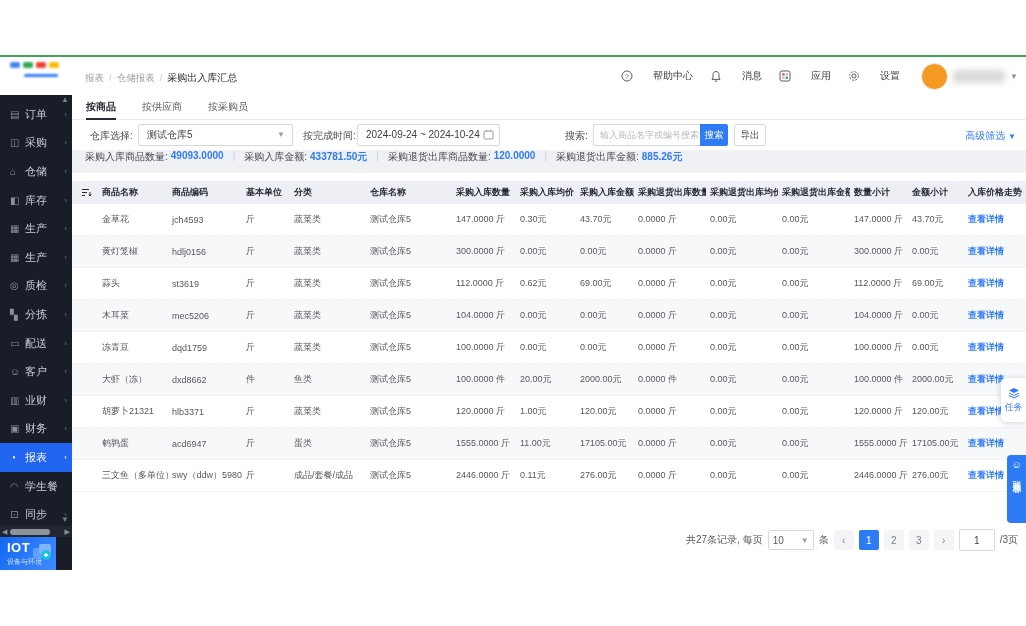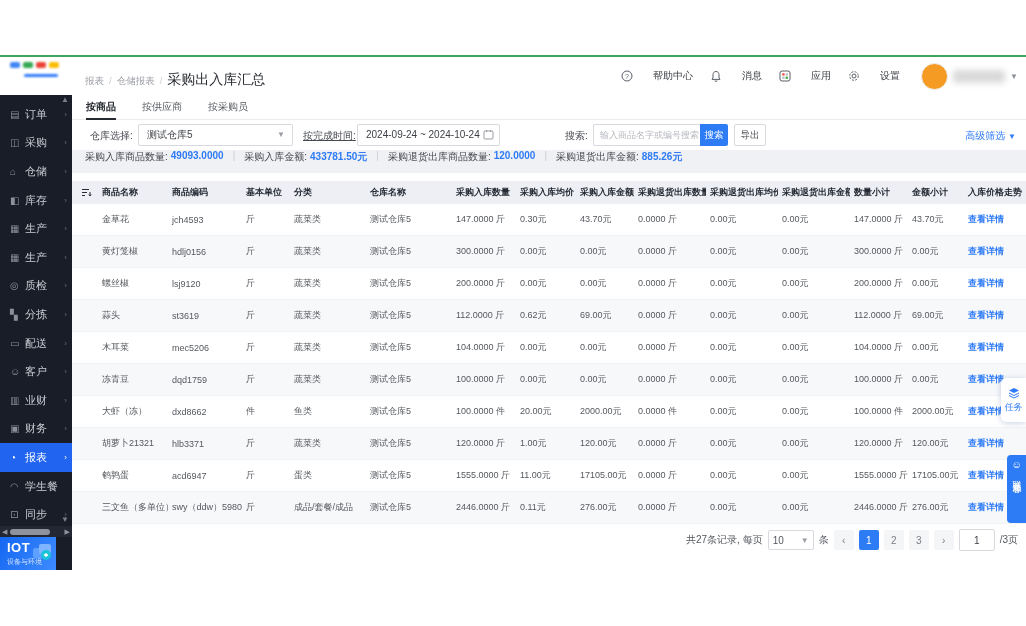--- a/index.html
+++ b/index.html
@@ -8,21 +8,21 @@
   .green-line{position:absolute;top:55px;left:0;width:1026px;height:2px;background:#3fa45c;}
 
   
   .topbar{position:absolute;top:57px;left:0;width:1026px;height:38px;background:#fff;border-bottom:1px solid #f3f3f3;}
   .logo{position:absolute;left:10px;top:5px;width:58px;height:27px;filter:blur(.8px);}
   .logo .bars{display:flex;gap:3px;}
   .logo .bar{width:10px;height:6px;border-radius:2px;}
   .logo .swoosh{margin-top:6px;width:34px;height:3px;border-radius:2px;background:#2e7bf6;margin-left:14px;}
   .breadcrumb{position:absolute;left:85px;top:14px;font-size:9.5px;color:#9a9da3;white-space:nowrap;}
   .breadcrumb .sep{margin:0 5px;color:#c9ccd2;}
-  .breadcrumb .current{color:#26292f;font-size:14px;}
+  .breadcrumb .current{color:#26292f;font-size:10px;}
   .topnav{position:absolute;right:8px;top:0;height:38px;display:flex;align-items:center;gap:17px;font-size:10px;color:#3a3d43;}
   .nav-item{display:flex;align-items:center;gap:20px;cursor:pointer;}
   .nav-item svg{display:block;}
   .user{display:flex;align-items:center;gap:5px;margin-left:4px;}
   .avatar{width:25px;height:25px;border-radius:50%;background:#f59a23;border:1px solid #eee;}
   .user-name-blur{width:52px;height:13px;border-radius:3px;background:#d9d9d9;filter:blur(3px);}
   .user-chev{font-size:8px;color:#8b8f96;}
 
   
   .sidebar{position:absolute;left:0;top:95px;width:72px;height:475px;background:#191d27;}
@@ -46,21 +46,21 @@
   .main{position:absolute;left:72px;top:95px;width:954px;height:475px;background:#fff;}
   .tabs{position:absolute;top:0;left:0;right:0;height:24px;border-bottom:1px solid #ececec;display:flex;gap:26px;padding-left:14px;font-size:10px;color:#585c63;}
   .tab{height:23px;display:flex;align-items:center;cursor:pointer;}
   .tab.active{color:#1f232a;font-weight:700;border-bottom:2px solid #262a31;}
 
   .filterbar{position:absolute;top:25px;left:0;right:0;height:29px;font-size:10px;color:#46494f;padding-left:23px;}
   .filterbar>*{position:absolute;}
   .f-label1{left:18px;top:9px;}
   .f-select{left:66px;top:4px;width:145px;height:20px;border:1px solid #d7d9de;border-radius:2px;line-height:20px;padding-left:8px;color:#3c3f45;cursor:pointer;}
   .f-select .dd{position:absolute;right:7px;top:0;color:#9a9da3;font-size:8px;}
-  .f-label2{left:231px;top:9px;text-decoration:underline;}
+  .f-label2{left:231px;top:9px;}
   .f-date{left:285px;top:4px;width:133px;height:20px;border:1px solid #d7d9de;border-radius:2px;line-height:20px;padding-left:8px;color:#3c3f45;cursor:pointer;}
   .f-date svg{position:absolute;right:5px;top:4px;}
   .f-label3{left:493px;top:9px;}
   .f-input{left:521px;top:4px;width:100px;height:20px;border:1px solid #d7d9de;border-right:none;border-radius:2px 0 0 2px;padding:0 0 0 6px;font-size:9px;color:#3c3f45;outline:none;font-family:inherit;}
   .f-input::placeholder{color:#b6b9bf;}
   .f-search{left:628px;top:4px;width:28px;height:22px;background:#2e7bf6;color:#fff;border-radius:0 2px 2px 0;font-size:9.5px;display:flex;align-items:center;justify-content:center;cursor:pointer;}
   .f-export{left:662px;top:4px;width:30px;height:20px;border:1px solid #d7d9de;border-radius:2px;background:#fff;font-size:9.5px;display:flex;align-items:center;justify-content:center;color:#46494f;cursor:pointer;}
   .f-adv{right:10px;top:9px;color:#2e7bf6;cursor:pointer;}
   .f-adv .dd{font-size:8px;}
 
@@ -374,37 +374,20 @@
           <td>0.00元</td>
           <td>0.0000 斤</td>
           <td>0.00元</td>
           <td>0.00元</td>
           <td>300.0000 斤</td>
           <td>0.00元</td>
           <td><a class="detail-link">查看详情</a></td>
         </tr>
         <tr>
           <td></td>
-          <td>螺丝椒</td>
-          <td>lsj9120</td>
-          <td>斤</td>
-          <td>蔬菜类</td>
-          <td>测试仓库5</td>
-          <td>200.0000 斤</td>
-          <td>0.00元</td>
-          <td>0.00元</td>
-          <td>0.0000 斤</td>
-          <td>0.00元</td>
-          <td>0.00元</td>
-          <td>200.0000 斤</td>
-          <td>0.00元</td>
-          <td><a class="detail-link">查看详情</a></td>
-        </tr>
-        <tr>
-          <td></td>
           <td>蒜头</td>
           <td>st3619</td>
           <td>斤</td>
           <td>蔬菜类</td>
           <td>测试仓库5</td>
           <td>112.0000 斤</td>
           <td>0.62元</td>
           <td>69.00元</td>
           <td>0.0000 斤</td>
           <td>0.00元</td>

